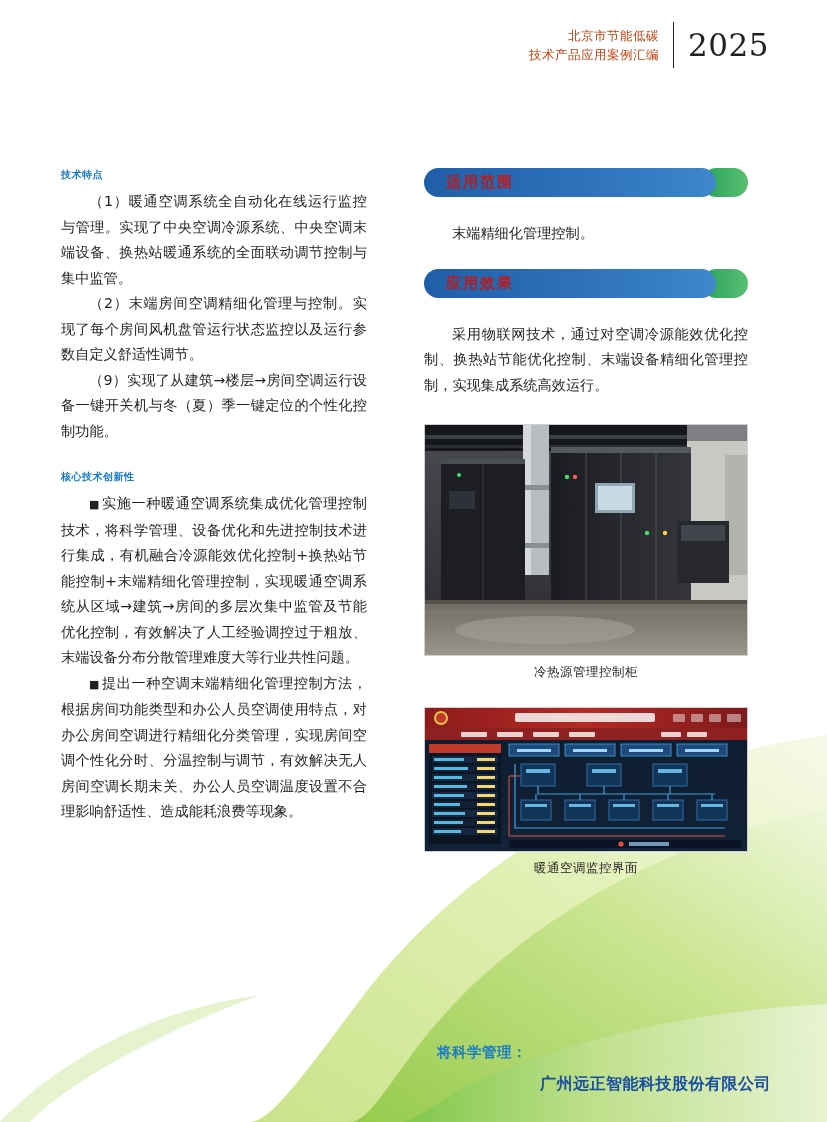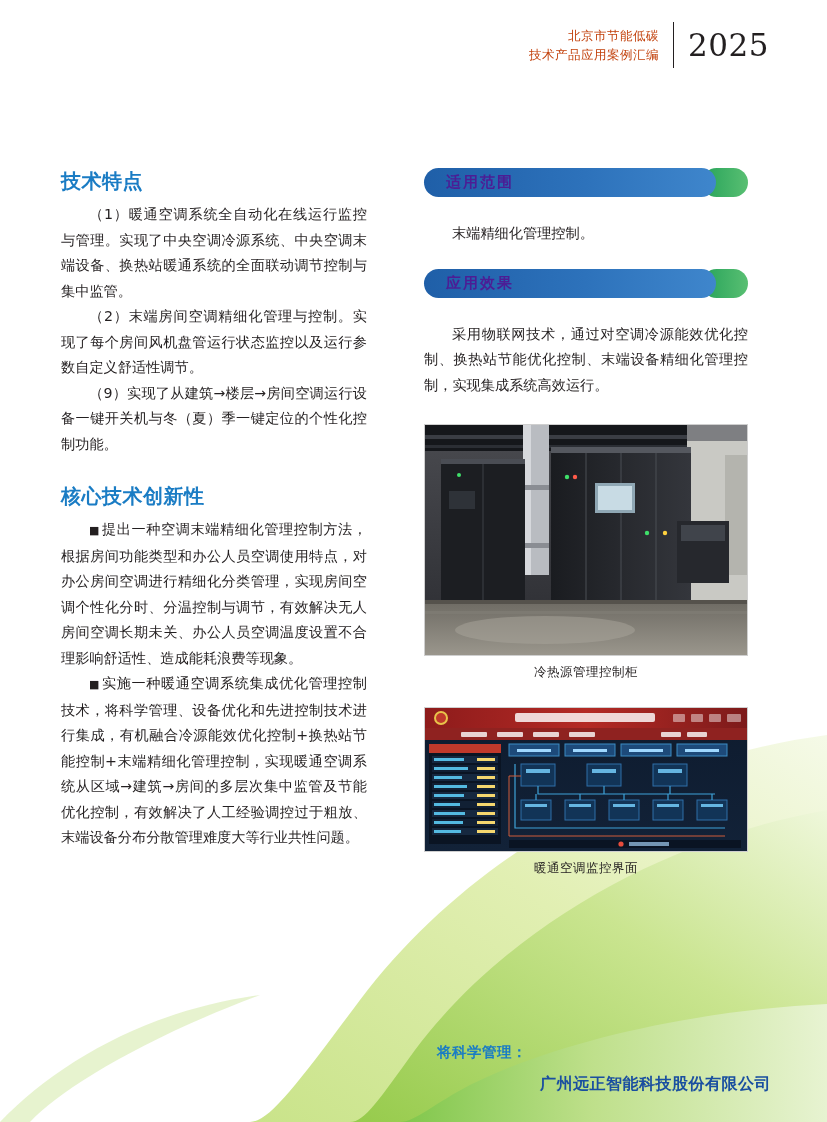--- a/index.html
+++ b/index.html
@@ -66,21 +66,21 @@
   .col-right {
     position: absolute;
     left: 424px;
     top: 168px;
     width: 324px;
     z-index: 4;
   }
 
   .sec-title {
     color: #1a7cc4;
-    font-size: 20px;
+    font-size: 10px;
     font-weight: bold;
     letter-spacing: 0.5px;
     margin: 0 0 7px 0;
     font-family: "DejaVu Sans", "Liberation Sans", sans-serif;
   }
   .sec-title.second { margin-top: 26px; }
 
   .body-p {
     font-size: 14.2px;
     line-height: 25.5px;
@@ -118,21 +118,21 @@
     width: 292px; height: 29px;
     border-radius: 15px;
     background: linear-gradient(to right, #1f5fa8 0%, #2d72bb 55%, #3f86cc 100%);
   }
   .banner-text {
     position: absolute;
     left: 22px;
     top: 0;
     height: 36px;
     line-height: 29px;
-    color: #4c1d95;
+    color: #b91c1c;
     font-size: 15px;
     font-weight: bold;
     letter-spacing: 2px;
     z-index: 2;
   }
   .banner-body {
     font-size: 14.2px;
     line-height: 25.5px;
     color: #231f20;
     margin: 0 0 0 0;
@@ -233,22 +233,22 @@
   <div class="header-year">2025</div>
 </div>
 
 <div class="col-left">
   <h2 class="sec-title">技术特点</h2>
   <p class="body-p indent">（1）暖通空调系统全自动化在线运行监控与管理。实现了中央空调冷源系统、中央空调末端设备、换热站暖通系统的全面联动调节控制与集中监管。</p>
   <p class="body-p indent">（2）末端房间空调精细化管理与控制。实现了每个房间风机盘管运行状态监控以及运行参数自定义舒适性调节。</p>
   <p class="body-p indent">（9）实现了从建筑→楼层→房间空调运行设备一键开关机与冬（夏）季一键定位的个性化控制功能。</p>
 
   <h2 class="sec-title second">核心技术创新性</h2>
+  <p class="body-p bullet-p">实施一种暖通空调系统集成优化管理控制技术，将科学管理、设备优化和先进控制技术进行集成，有机融合冷源能效优化控制+换热站节能控制+末端精细化管理控制，实现暖通空调系统从区域→建筑→房间的多层次集中监管及节能优化控制，有效解决了人工经验调控过于粗放、末端设备分布分散管理难度大等行业共性问题。</p>
   <p class="body-p bullet-p">提出一种空调末端精细化管理控制方法，根据房间功能类型和办公人员空调使用特点，对办公房间空调进行精细化分类管理，实现房间空调个性化分时、分温控制与调节，有效解决无人房间空调长期未关、办公人员空调温度设置不合理影响舒适性、造成能耗浪费等现象。</p>
-  <p class="body-p bullet-p">实施一种暖通空调系统集成优化管理控制技术，将科学管理、设备优化和先进控制技术进行集成，有机融合冷源能效优化控制+换热站节能控制+末端精细化管理控制，实现暖通空调系统从区域→建筑→房间的多层次集中监管及节能优化控制，有效解决了人工经验调控过于粗放、末端设备分布分散管理难度大等行业共性问题。</p>
 </div>
 
 <div class="col-right">
 
   <div class="banner">
     <div class="banner-cap"></div>
     <div class="banner-bar2"></div>
     <div class="banner-text">适用范围</div>
   </div>
   <div class="spacer-14"></div>

